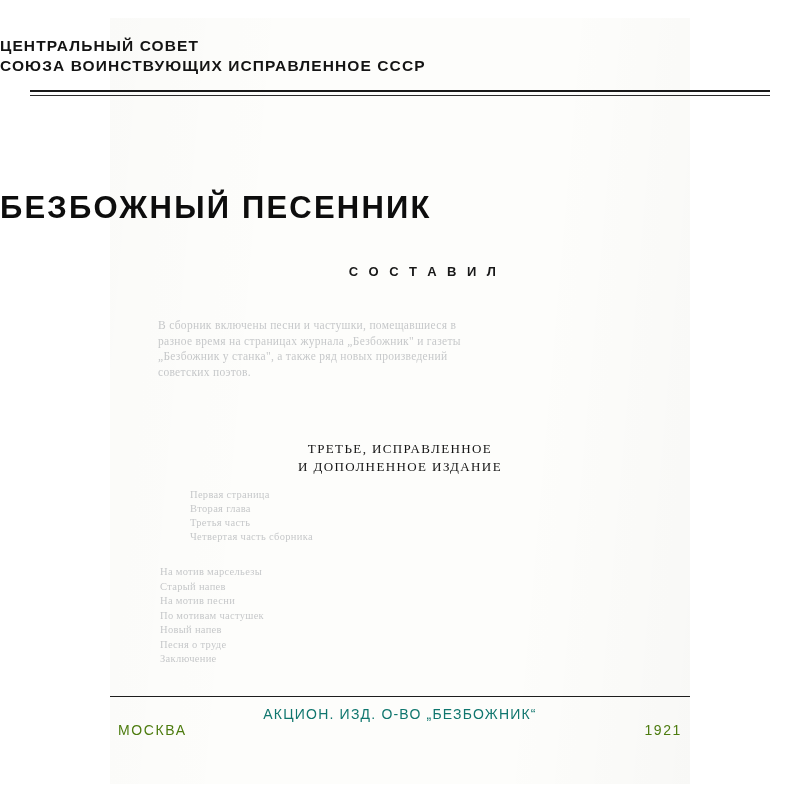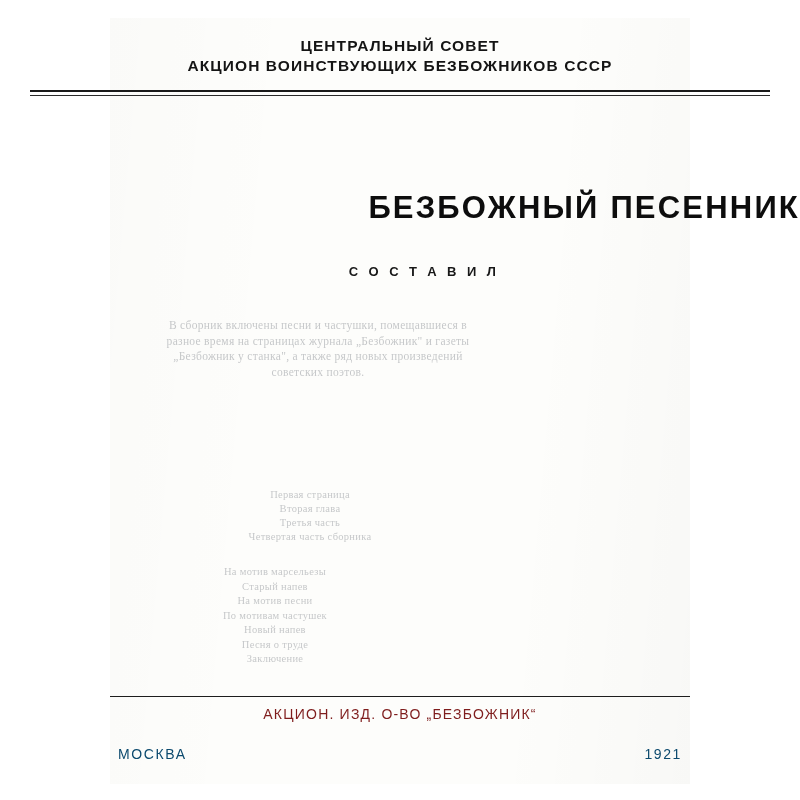--- a/index.html
+++ b/index.html
@@ -35,21 +35,20 @@
     inset: 0;
     background: linear-gradient(95deg, rgba(0,0,0,0.012) 0%, rgba(0,0,0,0.0) 30%, rgba(0,0,0,0.0) 70%, rgba(0,0,0,0.02) 100%);
     pointer-events: none;
   }
 
   .publisher-block {
     position: absolute;
     left: 0;
     right: 0;
     top: 36px;
-    text-align: center;
   }
   .publisher-line {
     font-family: "Liberation Sans", sans-serif;
     font-weight: bold;
     font-size: 15.5px;
     letter-spacing: 1.1px;
     color: #141414;
     line-height: 20px;
     white-space: nowrap;
   }
@@ -68,21 +67,21 @@
     top: 95px;
     height: 0;
     border-top: 1px solid #2a2a2a;
   }
 
   .main-title {
     position: absolute;
     left: 0;
     right: 0;
     top: 190px;
-    text-align: right;
+    text-align: left;
     font-family: "Liberation Sans", sans-serif;
     font-weight: bold;
     font-size: 31px;
     letter-spacing: 2.2px;
     color: #0d0d0d;
     white-space: nowrap;
   }
 
   .compiled-label {
     position: absolute;
@@ -113,21 +112,20 @@
   
   .bleed {
     position: absolute;
     color: rgba(70, 75, 85, 0.30);
     font-family: "Liberation Serif", serif;
     font-size: 11.5px;
     line-height: 15.5px;
     letter-spacing: 0.3px;
     filter: blur(0.4px);
     user-select: none;
-    text-align: center;
   }
   .bleed.b1 { left: 158px; top: 318px; width: 320px; }
   .bleed.b2 { left: 190px; top: 488px; width: 240px; font-size: 10.5px; line-height: 14px; }
   .bleed.b3 { left: 160px; top: 565px; width: 230px; font-size: 10.5px; line-height: 14.5px; }
 
   .edition-note {
     position: absolute;
     left: 0;
     right: 0;
     top: 440px;
@@ -148,55 +146,59 @@
   }
   .imprint {
     position: absolute;
     left: 0;
     right: 0;
     top: 706px;
     text-align: center;
     font-family: "Liberation Sans", sans-serif;
     font-size: 14px;
     letter-spacing: 1.2px;
-    color: #7f1d1d;
+    color: #0f766e;
   }
   .imprint-row {
     position: absolute;
     left: 118px;
     right: 118px;
-    top: 746px;
+    top: 722px;
     display: flex;
     justify-content: space-between;
     font-family: "Liberation Sans", sans-serif;
     font-size: 14px;
     letter-spacing: 1.6px;
-    color: #0c4a6e;
+    color: #4d7c0f;
   }
 </style>
 </head>
 <body>
 
 <div class="page">
   <div class="scan"></div>
 
   <div class="publisher-block">
     <div class="publisher-line">ЦЕНТРАЛЬНЫЙ СОВЕТ</div>
-    <div class="publisher-line">АКЦИОН ВОИНСТВУЮЩИХ БЕЗБОЖНИКОВ СССР</div>
+    <div class="publisher-line">СОЮЗА ВОИНСТВУЮЩИХ ИСПРАВЛЕННОЕ СССР</div>
   </div>
 
   <div class="rule"></div>
   <div class="rule-thin"></div>
 
   <div class="main-title">БЕЗБОЖНЫЙ ПЕСЕННИК</div>
 
   <div class="compiled-label">С О С Т А В И Л</div>
 
   <div class="bleed b1">В сборник включены песни и частушки, помещавшиеся в разное время на страницах журнала „Безбожник" и газеты „Безбожник у станка", а также ряд новых произведений советских поэтов.</div>
 
+  <div class="edition-note">
+    <div>ТРЕТЬЕ, ИСПРАВЛЕННОЕ</div>
+    <div>И ДОПОЛНЕННОЕ ИЗДАНИЕ</div>
+  </div>
 
   <div class="bleed b3" style="white-space: pre-line;">На мотив марсельезы
 Старый напев
 На мотив песни
 По мотивам частушек
 Новый напев
 Песня о труде
 Заключение</div>
   <div class="bleed b2" style="white-space: pre-line;">Первая страница
 Вторая глава

